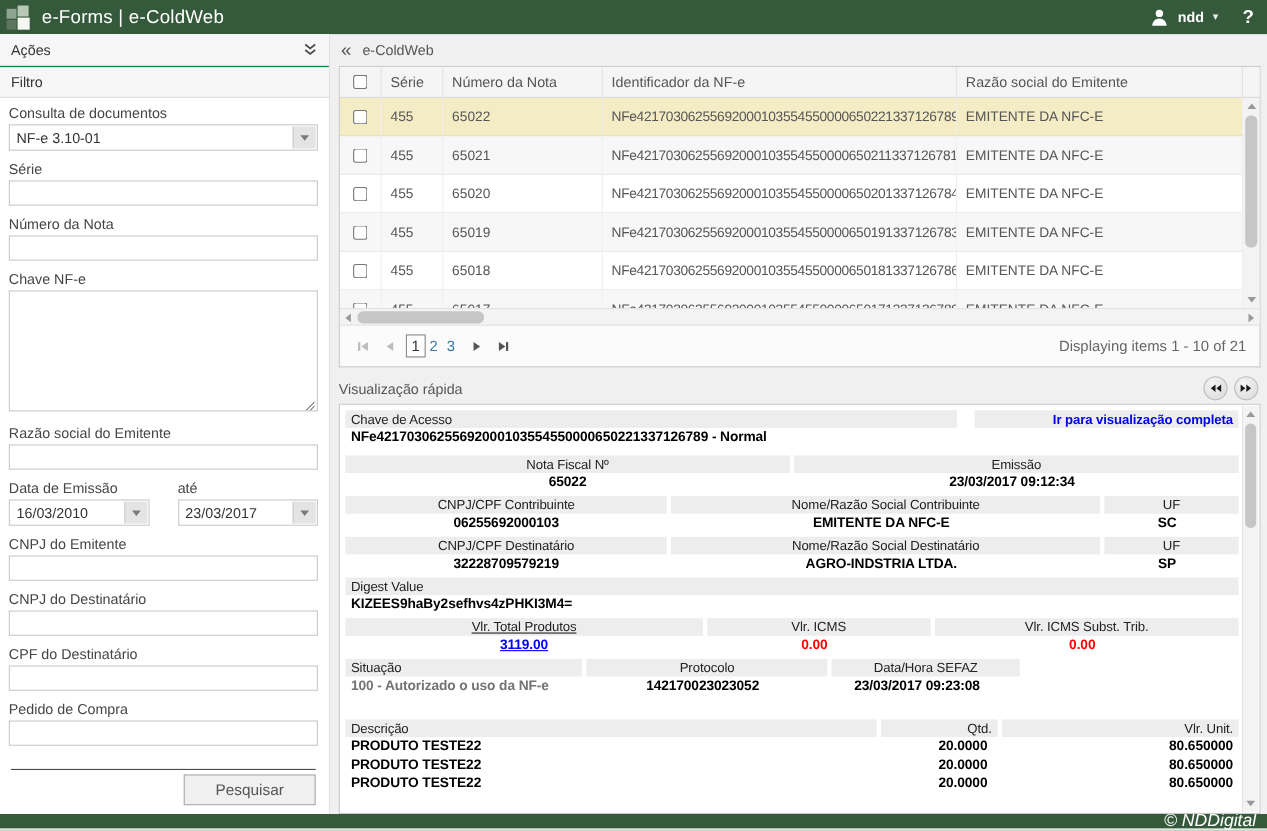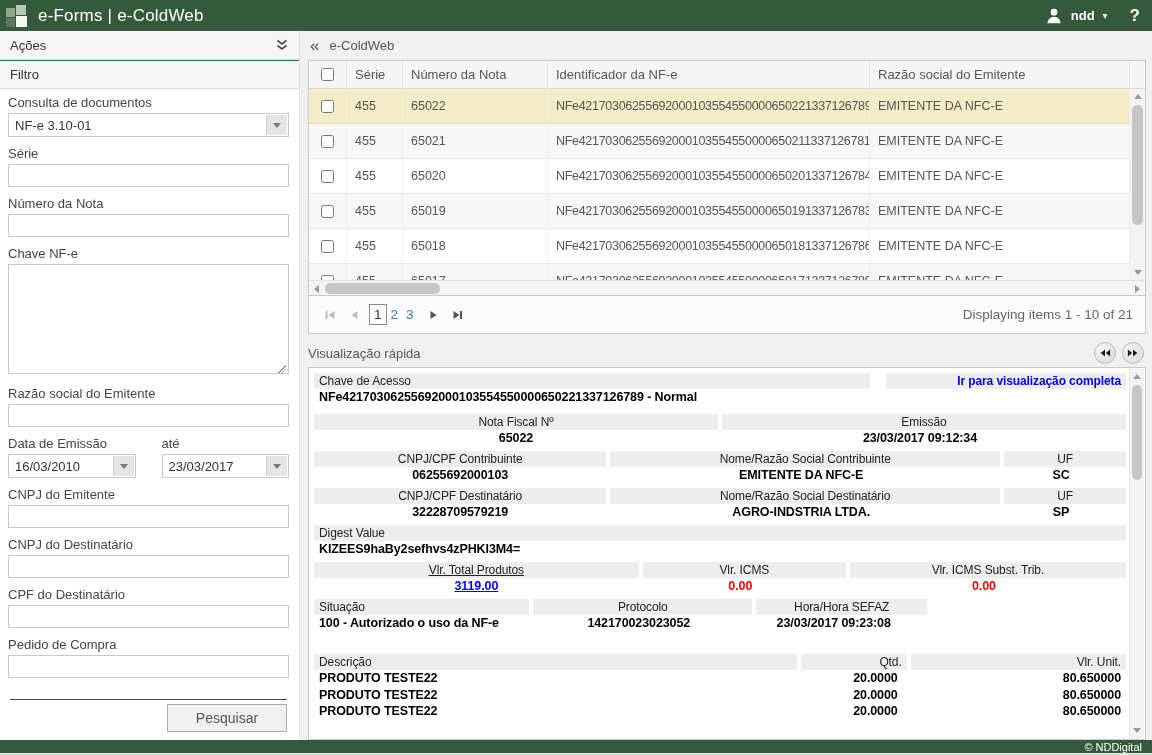--- a/index.html
+++ b/index.html
@@ -100,26 +100,26 @@
   .vcell { padding:0 5px; white-space:nowrap; overflow:hidden; }
   .tc { text-align:center; } .tr { text-align:right; }
   .w-key { width:68.5%; } .w-link { flex:1; }
   .w-half { width:calc(50% - 2px); }
   .w-c1 { width:36%; } .w-c2 { width:48%; } .w-c3 { flex:1; }
   .w-v1 { width:40%;text-decoration:underline; } .w-v2 { width:25%; } .w-v3 { flex:1; }
   .w-s1 { width:26.5%; } .w-s2 { width:27%; } .w-s3 { width:21%; }
   .w-p1 { width:59.5%; } .w-p2 { width:13%; } .w-p3 { flex:1; }
   .full { width:100%; }
   .link { color:#0000EE; font-weight:bold; font-size:12px; text-align:right; cursor:pointer;margin-left:12px; }
-  .v-blue { color:#0000FF; } .v-red { color:#FF0000; } .v-green { color:#000000; }
+  .v-blue { color:#0000FF; } .v-red { color:#FF0000; } .v-green { color:#737373; }
   .prod-gap { margin-top:22px; }
   .prod-row { display:flex; font-weight:bold; font-size:12.5px; line-height:16.5px; color:#000; }
 
   footer { height:15px; background:#35593B; flex:0 0 15px; display:flex; align-items:center; justify-content:flex-end; padding:0 10px; border-bottom:2px solid #dfe8df; }
-  footer span { color:#fff; font-size:11px; }
+  footer span { color:#fff; font-size:16px;font-style:italic; }
 </style>
 </head>
 <body>
 
 <div class="app">
 
   <header>
     <div class="logo">
         <i class="sq1"></i>
         <i class="sq2"></i>
@@ -420,21 +420,21 @@
         </div>
         <div class="vrow">
           <div class="vcell w-v1 tc v-blue">3119.00</div>
           <div class="vcell w-v2 tc v-red">0.00</div>
           <div class="vcell w-v3 tc v-red">0.00</div>
         </div>
 
         <div class="lrow">
           <div class="lcell w-s1">Situação</div>
           <div class="lcell w-s2 tc">Protocolo</div>
-          <div class="lcell w-s3 tc">Hora/Hora SEFAZ</div>
+          <div class="lcell w-s3 tc">Data/Hora SEFAZ</div>
         </div>
         <div class="vrow">
           <div class="vcell w-s1 v-green">100 - Autorizado o uso da NF-e</div>
           <div class="vcell w-s2 tc">142170023023052</div>
           <div class="vcell w-s3 tc">23/03/2017 09:23:08</div>
         </div>
 
         <div class="lrow prod-gap">
           <div class="lcell w-p1">Descrição</div>
           <div class="lcell w-p2 tr">Qtd.</div>

